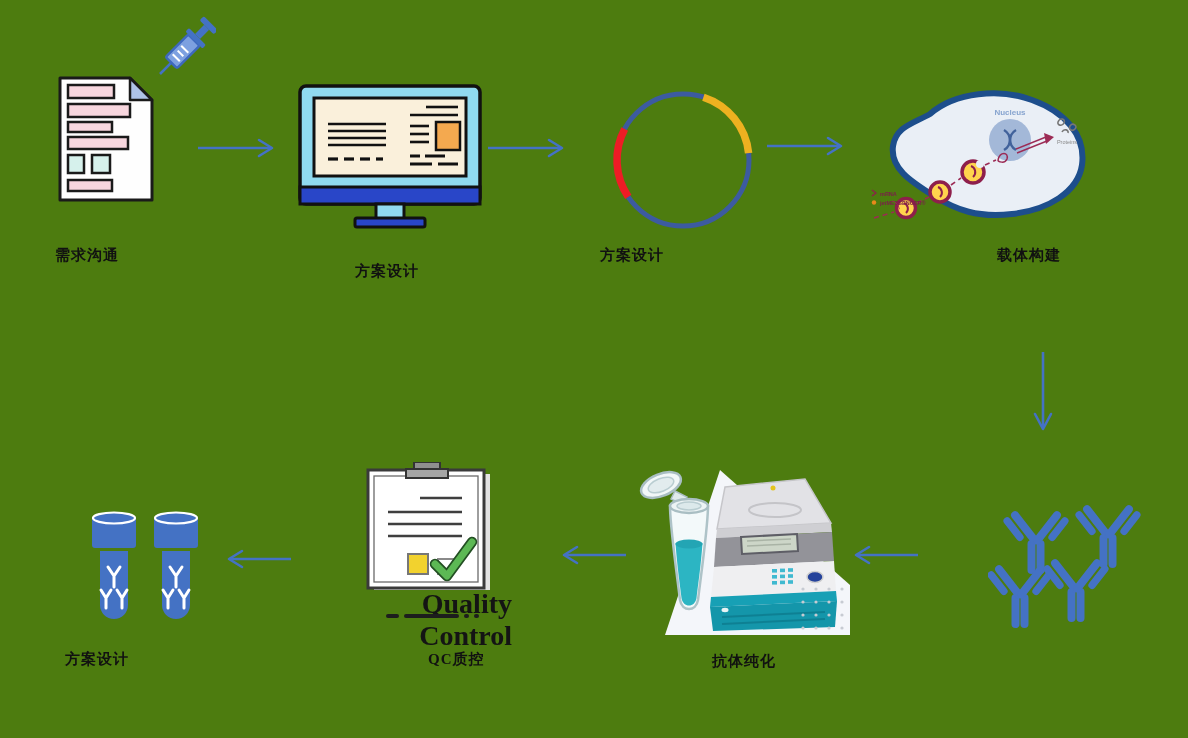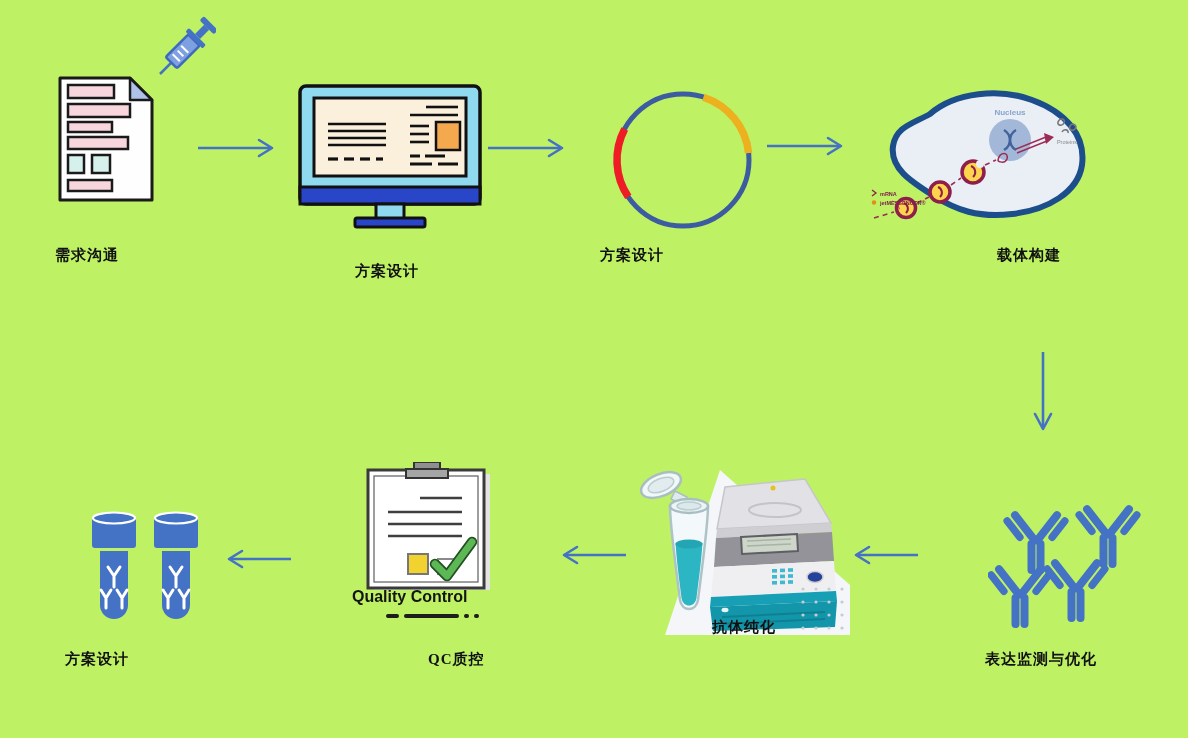--- a/index.html
+++ b/index.html
@@ -1,27 +1,27 @@
 <!DOCTYPE html>
 <html><head>
 <meta charset="utf-8">
 <style>
   html,body{margin:0;padding:0;background:#ffffff;}
   #canvas{
-    position:relative;width:1188px;height:738px;background:#bef264;overflow:hidden;
+    position:relative;width:1188px;height:738px;background:#4d7c0f;overflow:hidden;
     font-family:"Liberation Sans",sans-serif;
   }
   .abs{position:absolute;}
   .step-label{
     position:absolute;font-family:"Liberation Serif","DejaVu Serif",serif;
     font-weight:700;font-size:15px;color:#111;white-space:nowrap;letter-spacing:1px;
   }
   .qc-caption{
-    position:absolute;left:352px;top:588px;width:160px;text-align:left;
-    font-family:Liberation Sans, sans-serif;font-weight:700;font-size:16px;color:#141414;
+    position:absolute;left:352px;top:588px;width:160px;text-align:right;
+    font-family:Liberation Serif, serif;font-weight:700;font-size:28px;color:#141414;
   }
   .qc-dashes{position:absolute;left:352px;top:614px;width:160px;display:flex;justify-content:center;align-items:center;gap:5px;}
   .qc-dashes span{display:inline-block;height:4px;background:#1d1d1d;border-radius:2px;}
   .d1{width:13px}.d2{width:55px}.d3{width:5px}.d4{width:5px}
   svg{display:block;}
 </style>
 </head>
 <body>
 
 <div id="canvas">
@@ -279,18 +279,17 @@
   </svg>
   <svg class="abs" style="left:221px;top:548px" width="72" height="22" viewBox="0 0 72 22">
     <line x1="70" y1="11" x2="10" y2="11" stroke="#4472C4" stroke-width="2.6"></line>
     <polyline points="21,3 8,11 21,19" fill="none" stroke="#4472C4" stroke-width="2.6" stroke-linecap="round" stroke-linejoin="round"></polyline>
   </svg>
 
   <div class="step-label" style="left:55px;top:246px">需求沟通</div>
   <div class="step-label" style="left:355px;top:262px">方案设计</div>
   <div class="step-label" style="left:600px;top:246px">方案设计</div>
   <div class="step-label" style="left:997px;top:246px">载体构建</div>
-  <div class="step-label" style="left:985px;top:650px">表达监测与优化</div>
-  <div class="step-label" style="left:712px;top:618px">抗体纯化</div>
+  <div class="step-label" style="left:712px;top:652px">抗体纯化</div>
   <div class="step-label" style="left:428px;top:650px">QC质控</div>
   <div class="step-label" style="left:65px;top:650px">方案设计</div>
 
 </div>
 
 </body></html>

